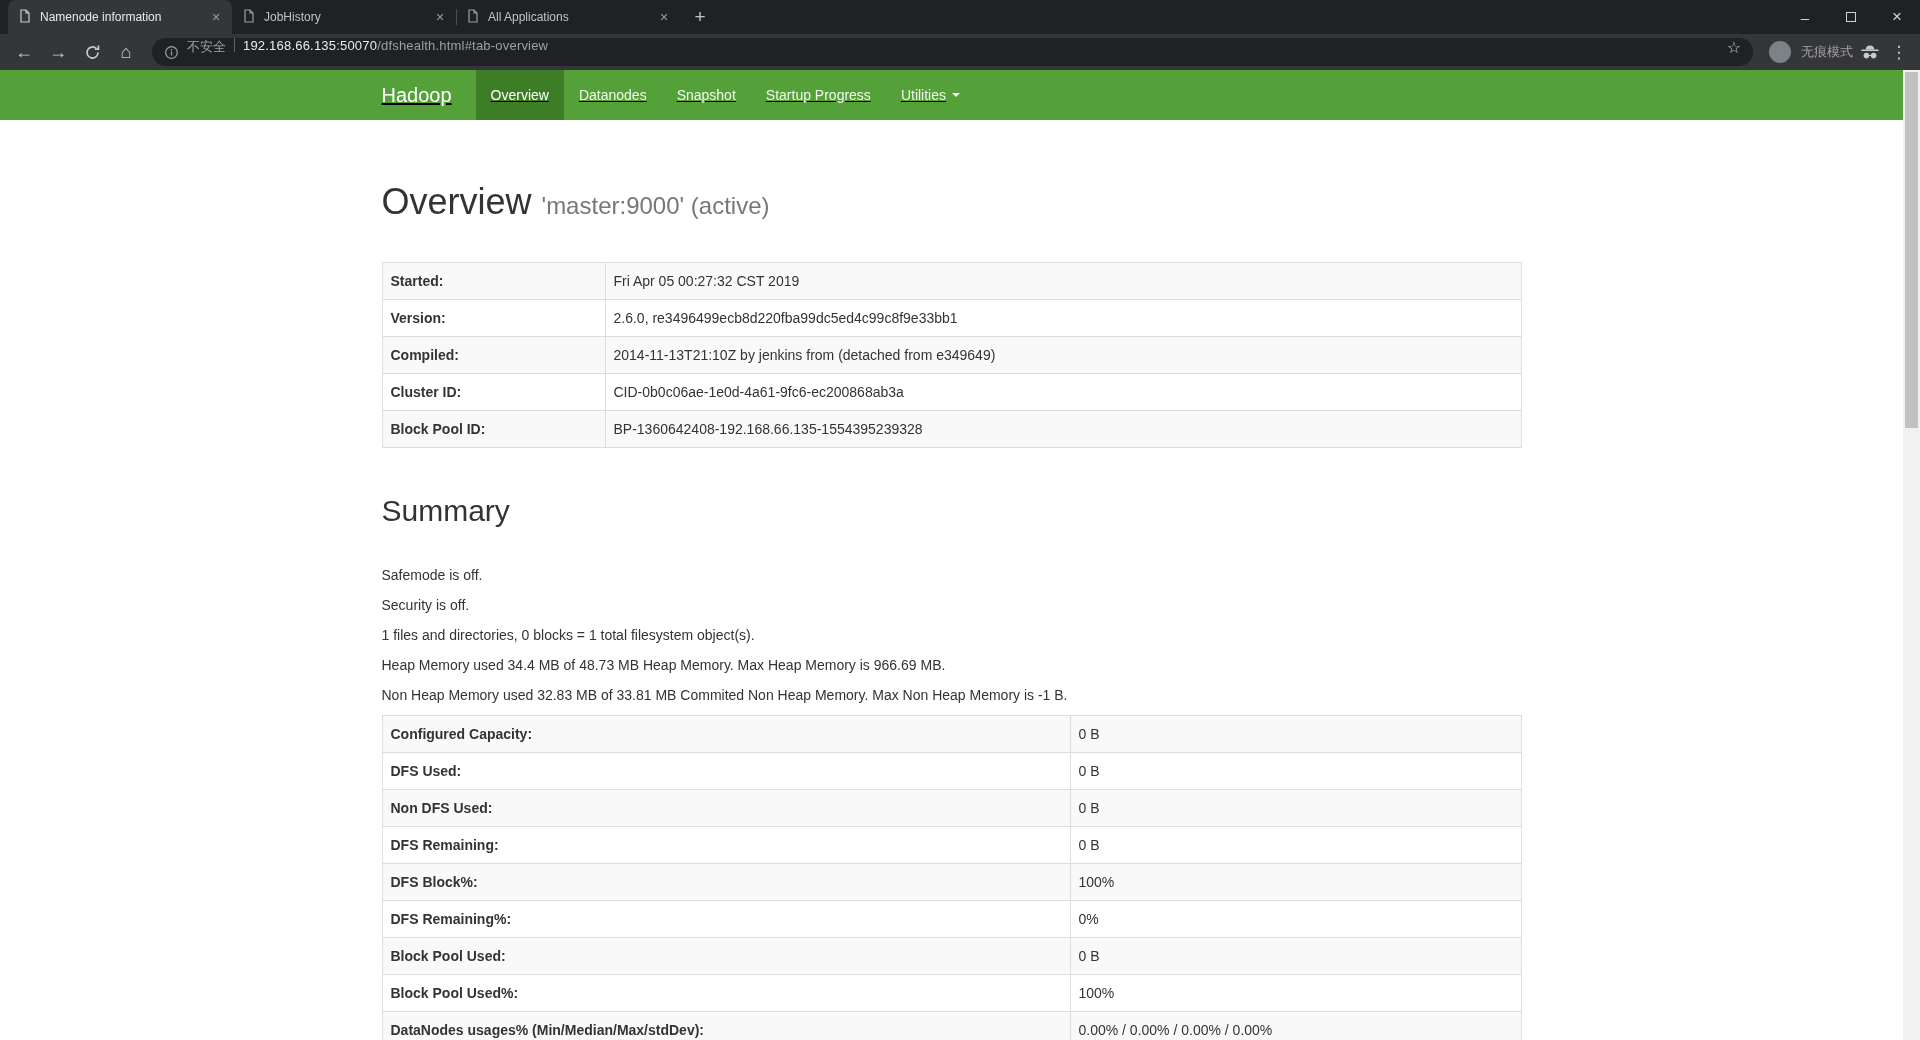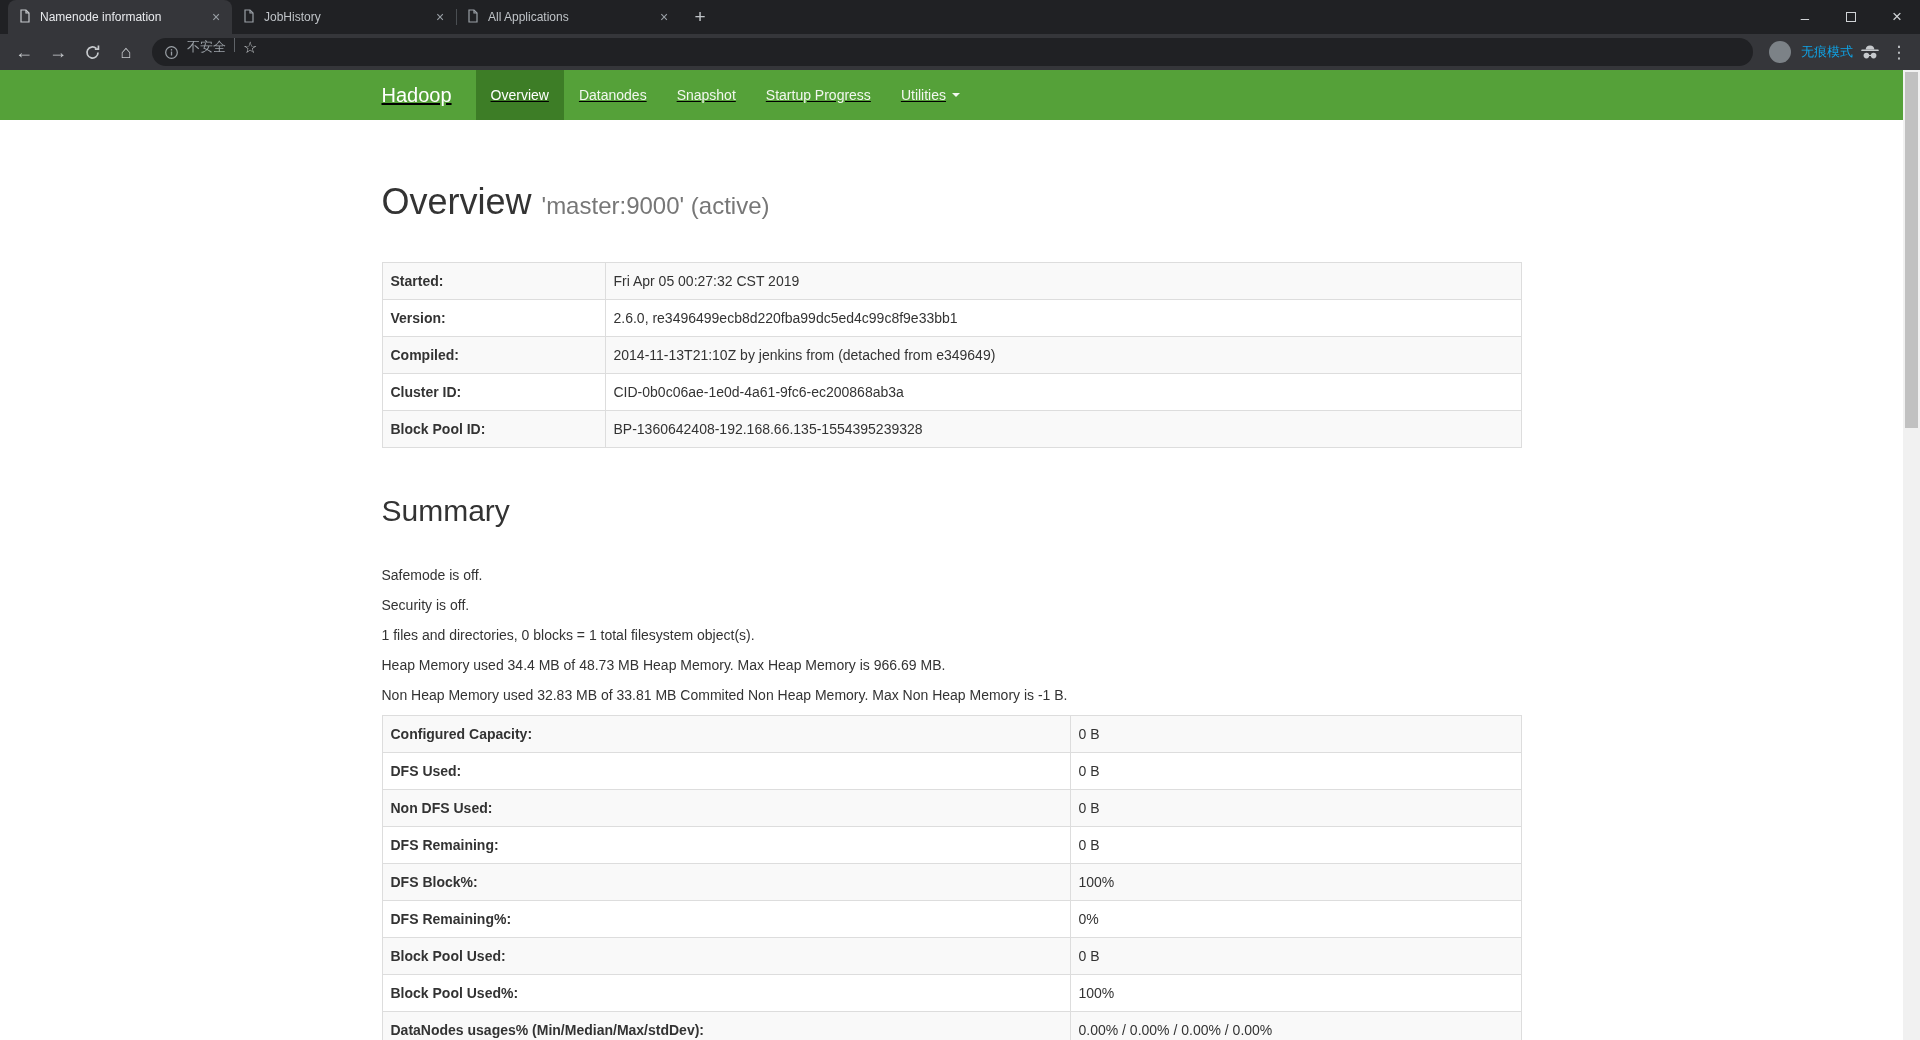--- a/index.html
+++ b/index.html
@@ -41,21 +41,21 @@
     flex:1; height:28px; background:#202124; border-radius:14px; margin:12px 8px;
     display:flex; padding:0 12px; gap:8px; color:#9aa0a6; font-size:13px;
     min-width:0;
   }
   .omni-sep { width:1px; height:14px; background:#5f6368; flex:0 0 auto; }
   .urltext { flex:1; white-space:nowrap; overflow:hidden; letter-spacing:.2px; }
   .url-host { color:#e8eaed; }
   .url-path { color:#9aa0a6; }
   .star { color:#c7cacd; font-size:16px; flex:0 0 auto; }
   .avatar { width:22px; height:22px; border-radius:50%; background:#7c8287; margin:0 6px; flex:0 0 auto; }
-  .incog-label { color:#0ea5e9; font-size:13px; margin:0 5px 0 2px; white-space:nowrap; }
+  .incog-label { color:#a3a3a3; font-size:13px; margin:0 5px 0 2px; white-space:nowrap; }
   .incog-icon { display:flex; align-items:center; margin-right:4px; }
   .dots { width:26px; text-align:center; color:#c7cacd; font-size:17px; }
 
   
   .pagearea { width:1903px; background:#fff; }
   .hadoop-navbar { height:50px; background:#55a139; width:1903px; }
   .nav-container {
     width:1170px; margin:0 auto; padding:0 15px; height:50px; display:flex; align-items:stretch;text-decoration:underline;
   }
   .brand {
@@ -152,20 +152,21 @@
     <div class="omnibox">
       <span style="display:flex;align-items:center;">
         <svg width="15" height="15" viewBox="0 0 16 16">
             <circle cx="8" cy="8" r="6.2" fill="none" stroke="#9aa0a6" stroke-width="1.3"></circle>
             <rect x="7.3" y="7" width="1.4" height="4.2" fill="#9aa0a6"></rect>
             <rect x="7.3" y="4.4" width="1.4" height="1.5" fill="#9aa0a6"></rect>
           </svg>
       </span>
       <span class="notsecure">不安全</span>
       <span class="omni-sep"></span>
+      <span class="urltext"><span class="url-host">192.168.66.135:50070</span><span class="url-path">/dfshealth.html#tab-overview</span></span>
       <span class="star">☆</span>
     </div>
 
     <span class="avatar"></span>
     <span class="incog-label">无痕模式</span>
     <span class="incog-icon">
       <svg width="20" height="15" viewBox="0 0 20 15">
         <path d="M5.6 4.4 Q6.1 0.6 10 0.6 T14.4 4.4 Z" fill="#c7cacd"></path>
         <rect x="1.2" y="4.4" width="17.6" height="1.7" rx="0.85" fill="#c7cacd"></rect>
         <circle cx="6.4" cy="10.6" r="2.8" fill="#c7cacd"></circle>

